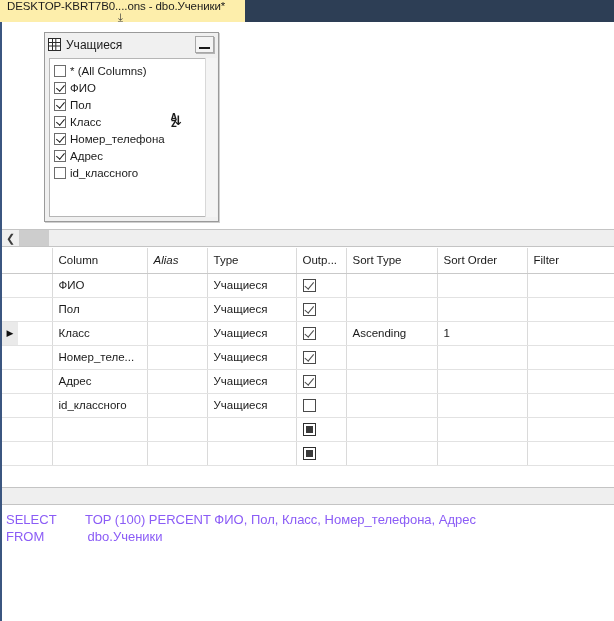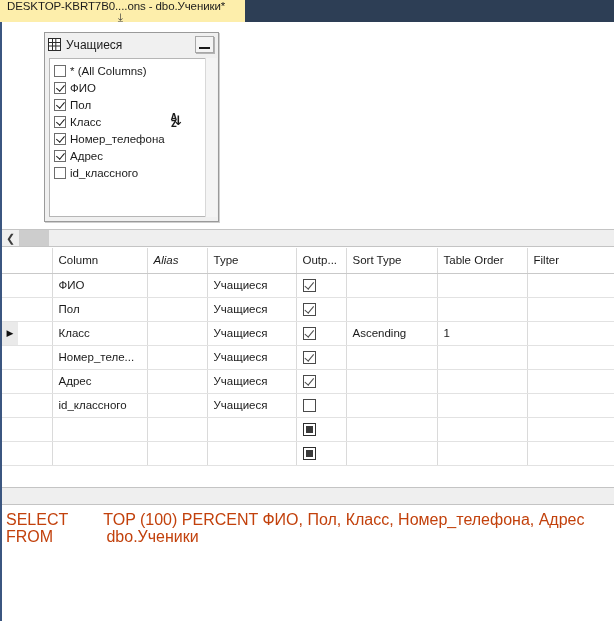--- a/index.html
+++ b/index.html
@@ -350,22 +350,22 @@
   .sql-pane {
     position: absolute;
     left: 0; top: 483px;
     right: 0; bottom: 0;
     background: #ffffff;
     padding: 6px 0 0 4px;
     box-sizing: border-box;
   }
   .sql-line {
     font-family: "Liberation Sans", sans-serif;
-    font-size: 16px;
-    color: #c2410c;
+    font-size: 13px;
+    color: #8b5cf6;
     line-height: 17px;
     white-space: pre;
   }
 </style>
 </head>
 <body>
 
 <div class="tabstrip">
   <div class="tab">
     <span class="tab-title">DESKTOP-KBRT7B0....ons - dbo.Ученики*</span>
@@ -449,21 +449,21 @@
       </colgroup>
       <thead>
         <tr>
           <th class="c-sel-h"></th>
           <th class="c-pad-h"></th>
           <th>Column</th>
           <th class="c-alias-h">Alias</th>
           <th>Type</th>
           <th>Outp...</th>
           <th>Sort Type</th>
-          <th>Table Order</th>
+          <th>Sort Order</th>
           <th>Filter</th>
         </tr>
       </thead>
       <tbody>
 
         <tr>
           <td class="c-sel-c"></td>
           <td class="c-pad-c"></td>
           <td>ФИО</td>
           <td class="c-alias-c"></td>

